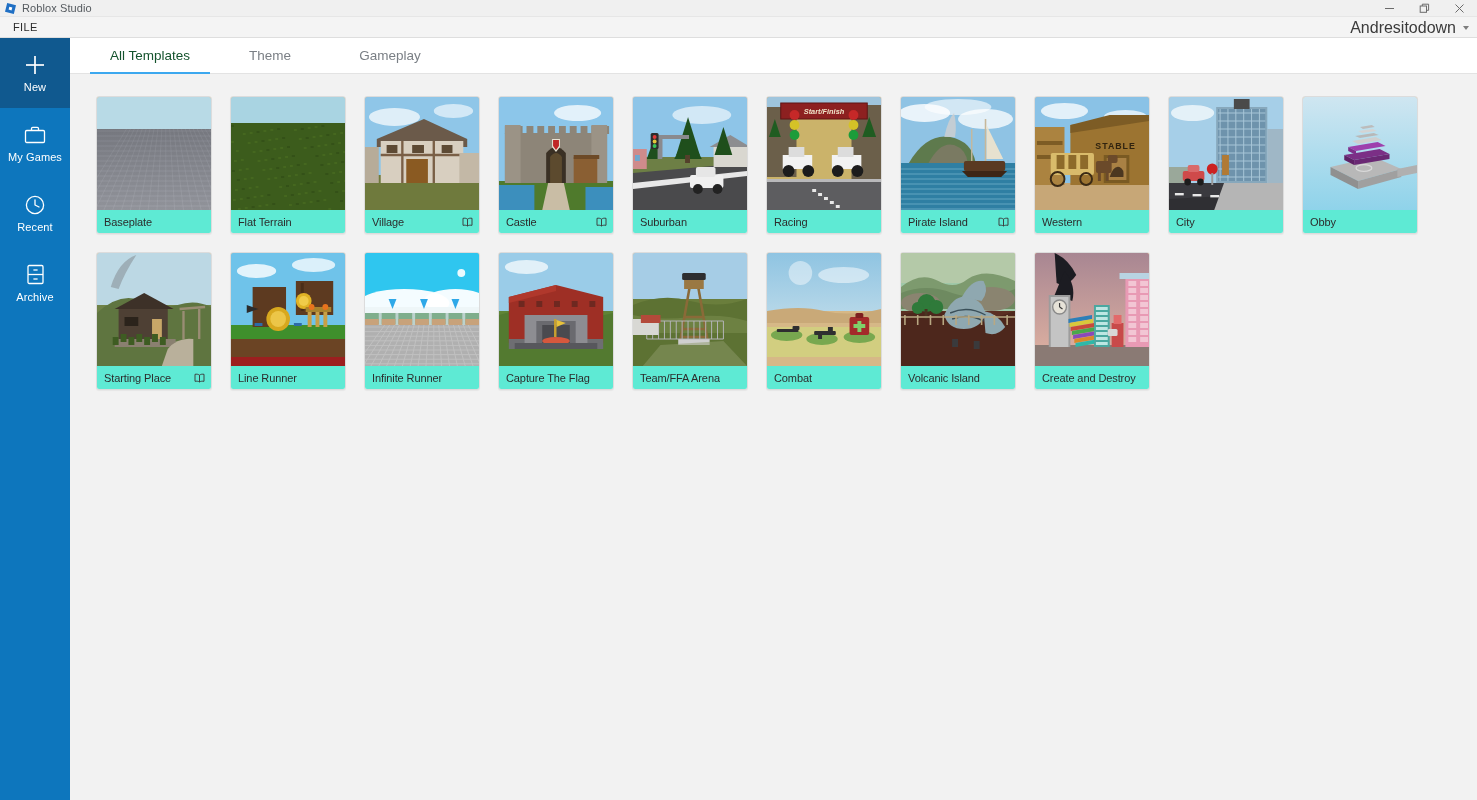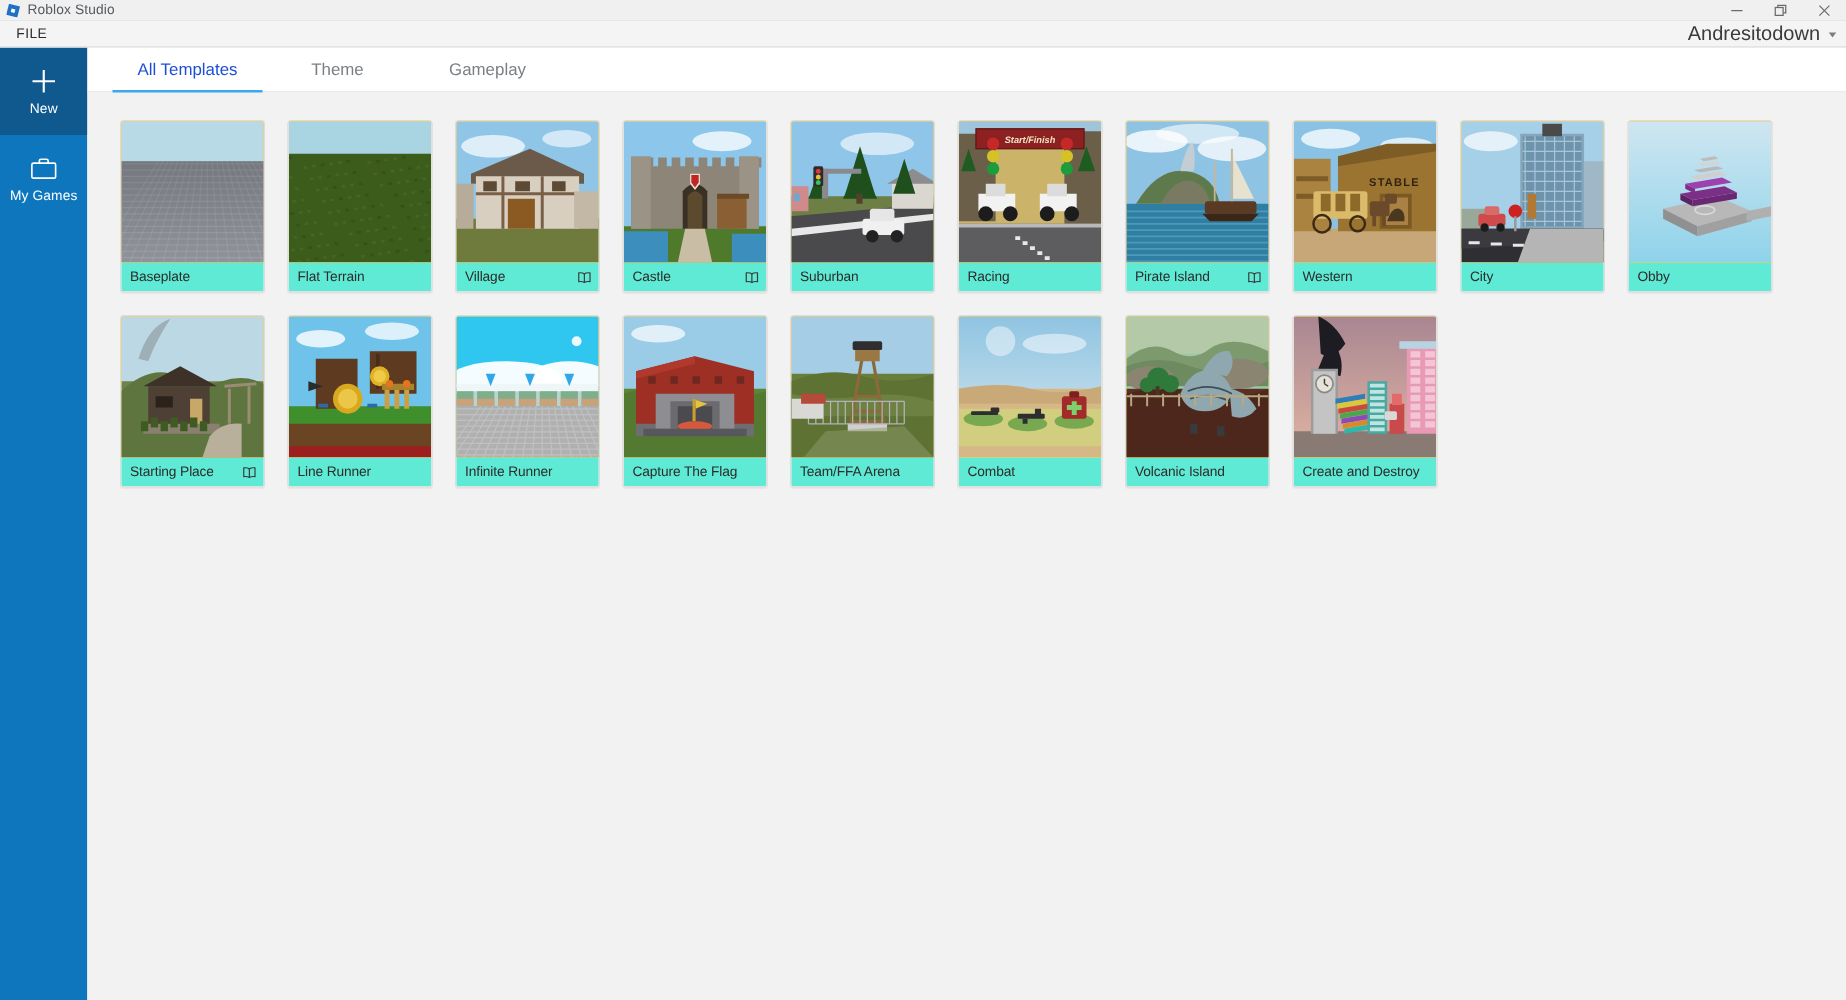--- a/index.html
+++ b/index.html
@@ -129,21 +129,21 @@
     display: flex;
     align-items: center;
     justify-content: center;
     font-size: 13.5px;
     color: #7a7f85;
     padding: 0 18px;
     min-width: 120px;
     position: relative;
     cursor: pointer;
   }
-  .tab.active { color: #1d4ed8; }
+  .tab.active { color: #14532d; }
   .tab.active::after {
     content: "";
     position: absolute;
     left: 0; right: 0; bottom: -1px;
     height: 2px;
     background: #3ca8ef;
   }
 
   .content {
     flex: 1 1 auto;
@@ -166,21 +166,21 @@
     border-radius: 3px;
     overflow: hidden;
     cursor: pointer;
     box-shadow: 0 1px 1px rgba(0,0,0,.05);
   }
   .thumb {
     width: 100%;
     height: 113px;
     position: relative;
     overflow: hidden;
-    background: #eab308;
+    background: #fdba74;
   }
   .thumb svg { display:block; width:100%; height:100%; }
   .card-foot {
     height: 23px;
     display: flex;
     align-items: center;
     justify-content: space-between;
     padding: 0 6px 0 7px;
     background: #5eead4;
   }
@@ -253,21 +253,41 @@
     <div class="side-item">
       <span class="side-icon">
         <svg width="22" height="20" viewBox="0 0 22 20">
           <rect x="1.5" y="5.5" width="19" height="12" rx="1.2" fill="none" stroke="#ffffff" stroke-width="1.3"></rect>
           <path d="M7.5 5.5 V3.6 a1.2 1.2 0 0 1 1.2 -1.2 h4.6 a1.2 1.2 0 0 1 1.2 1.2 V5.5" fill="none" stroke="#ffffff" stroke-width="1.3"></path>
         </svg>
       </span>
       <span class="side-label">My Games</span>
     </div>
 
-
+    <div class="side-item">
+      <span class="side-icon">
+        <svg width="22" height="22" viewBox="0 0 22 22">
+          <circle cx="11" cy="11" r="8.6" fill="none" stroke="#ffffff" stroke-width="1.3"></circle>
+          <polyline points="11,5.8 11,11 15,13" fill="none" stroke="#ffffff" stroke-width="1.3" stroke-linecap="round" stroke-linejoin="round"></polyline>
+        </svg>
+      </span>
+      <span class="side-label">Recent</span>
+    </div>
+
+    <div class="side-item">
+      <span class="side-icon">
+        <svg width="19" height="21" viewBox="0 0 19 21">
+          <rect x="2" y="1.5" width="15" height="18" rx="1.2" fill="none" stroke="#ffffff" stroke-width="1.3"></rect>
+          <line x1="2" y1="10.5" x2="17" y2="10.5" stroke="#ffffff" stroke-width="1.3"></line>
+          <line x1="7.4" y1="6" x2="11.6" y2="6" stroke="#ffffff" stroke-width="1.3"></line>
+          <line x1="7.4" y1="15" x2="11.6" y2="15" stroke="#ffffff" stroke-width="1.3"></line>
+        </svg>
+      </span>
+      <span class="side-label">Archive</span>
+    </div>
 
   </div>
 
   <div class="main">
 
     <div class="tabbar">
       <div class="tab active">All Templates</div>
       <div class="tab">Theme</div>
       <div class="tab">Gameplay</div>
     </div>

